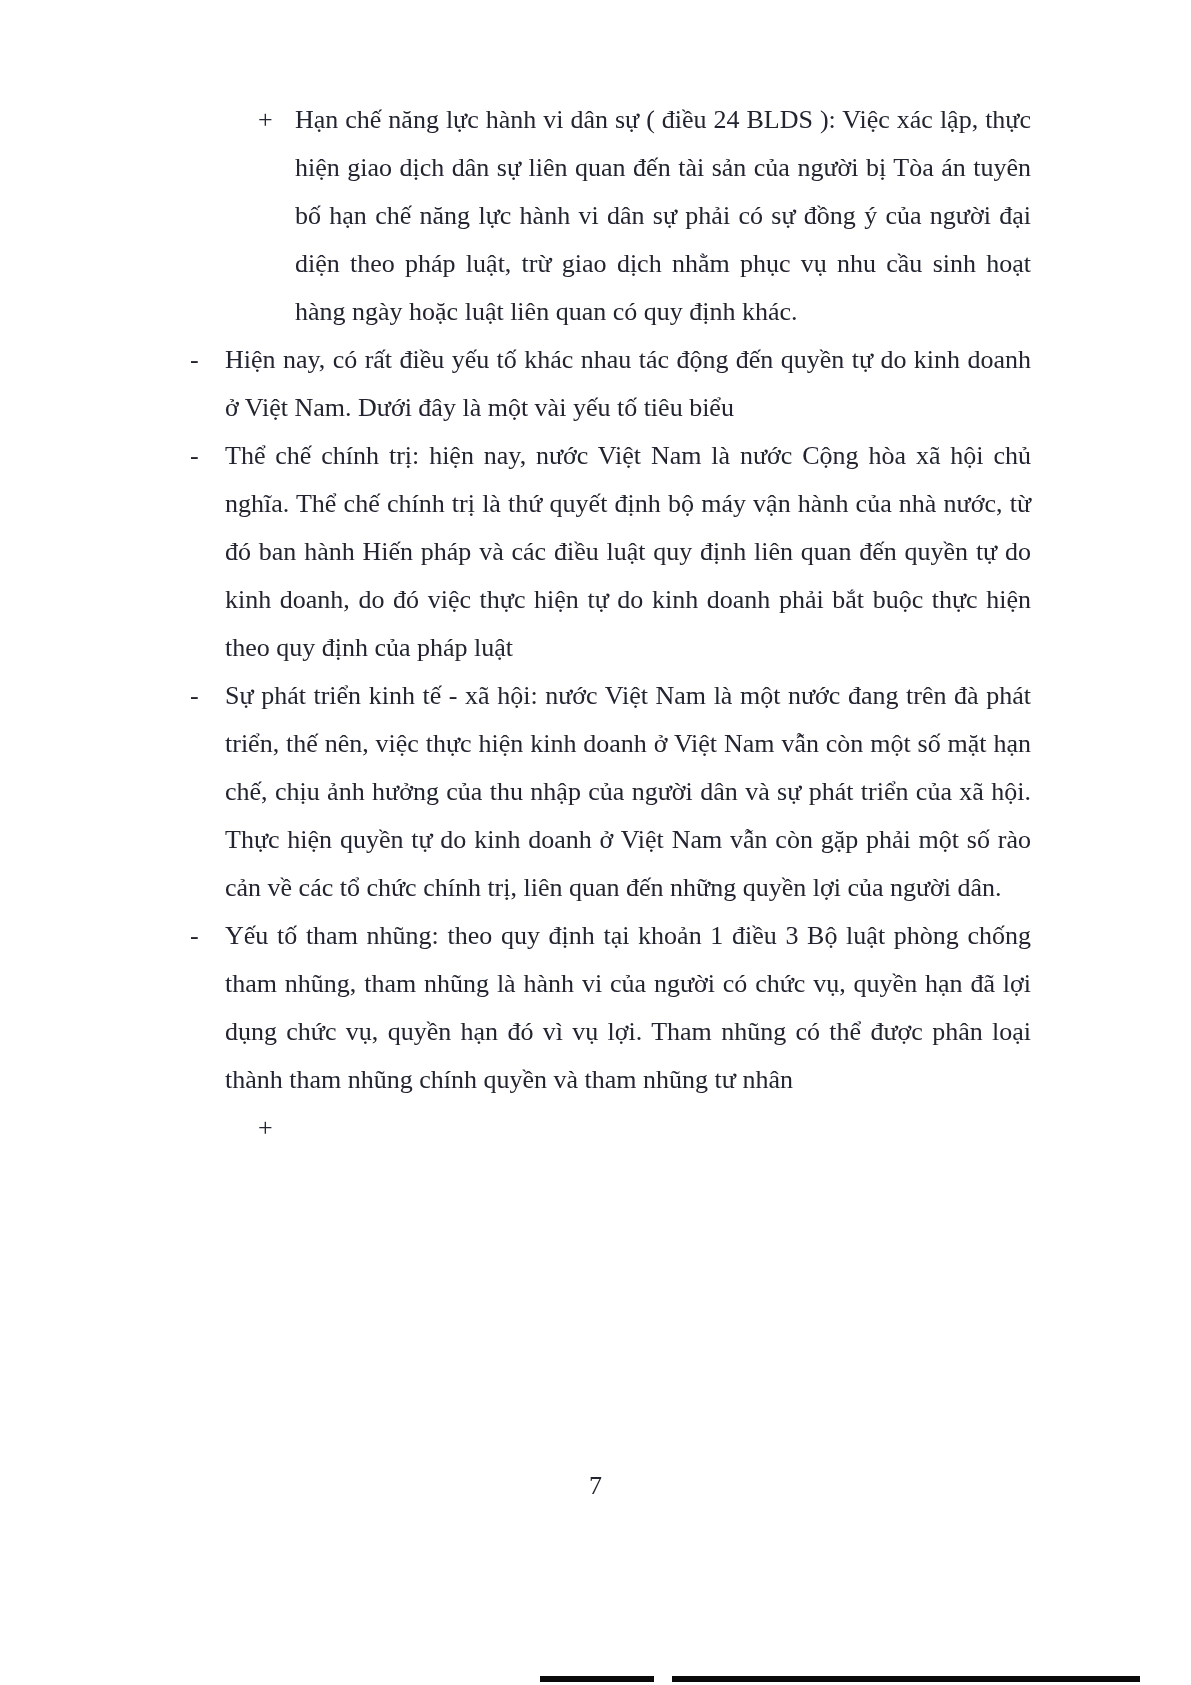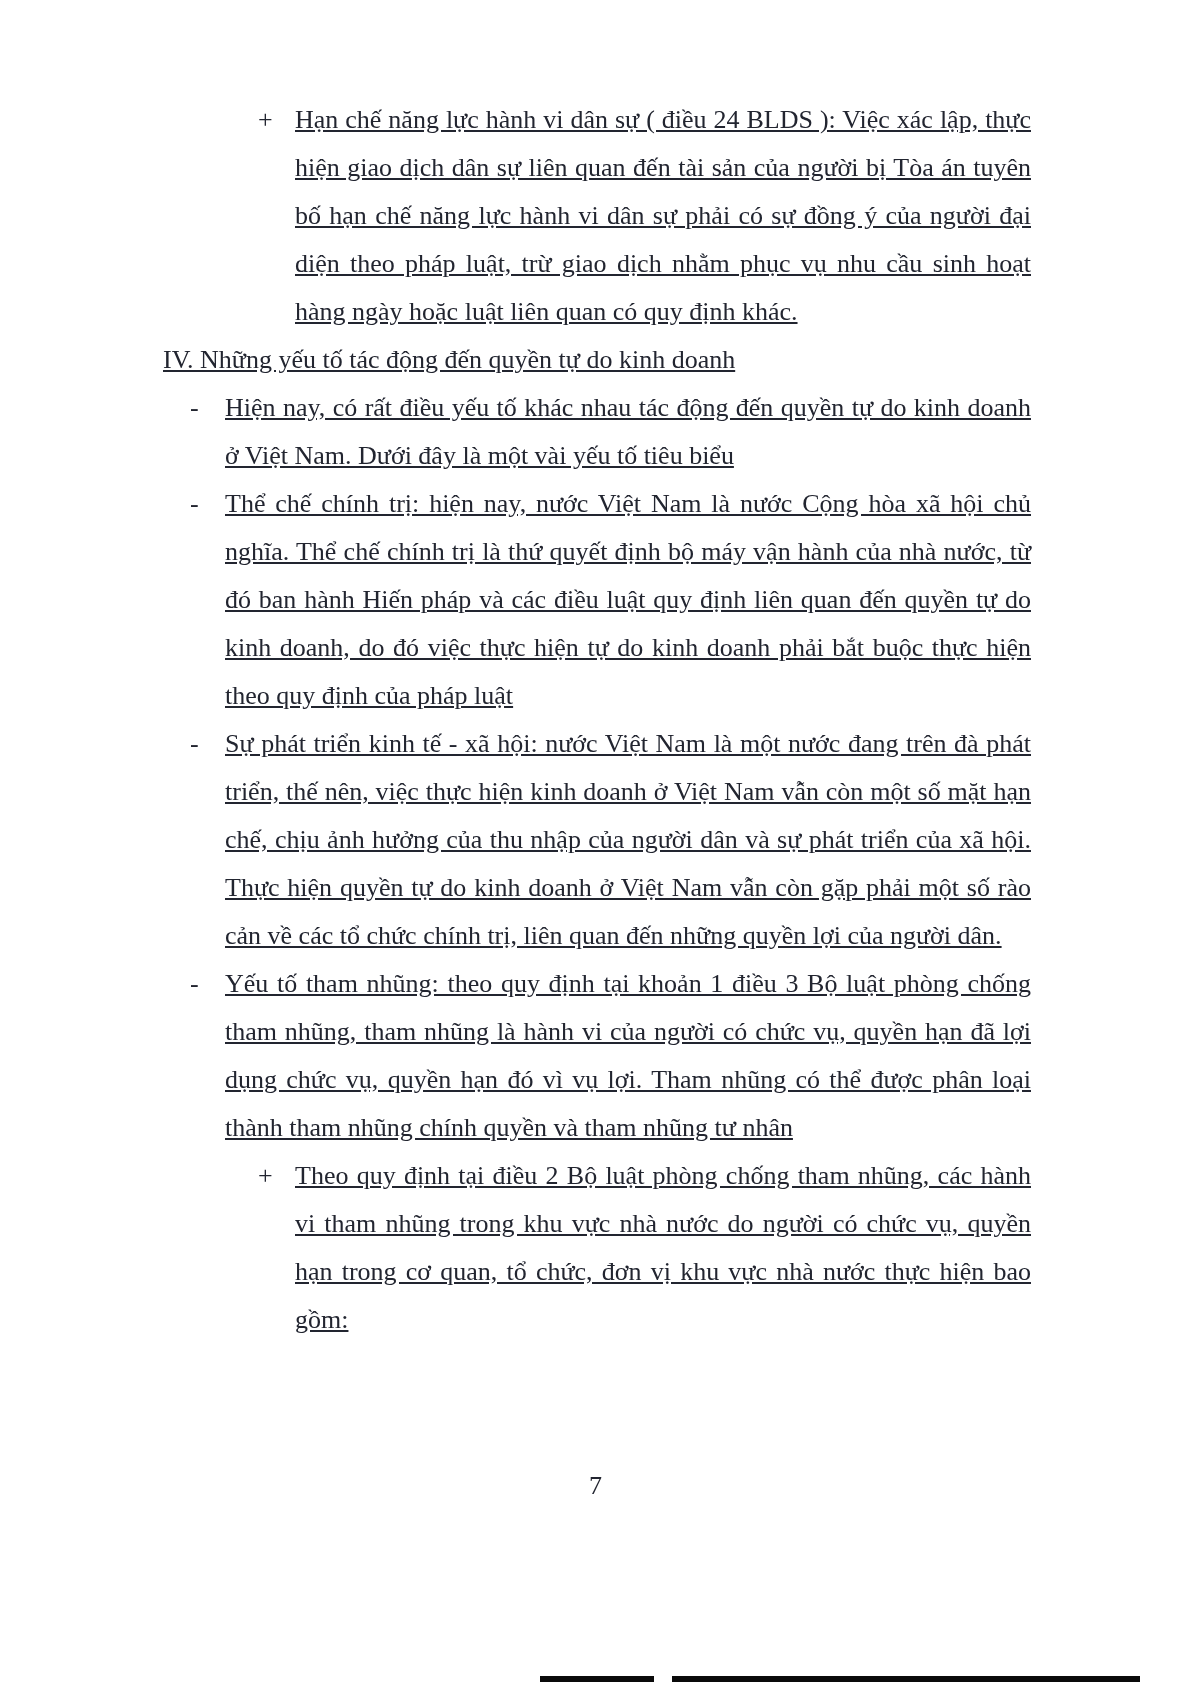--- a/index.html
+++ b/index.html
@@ -20,21 +20,20 @@
     left: 163px;
     width: 868px;
     font-size: 26px;
     line-height: 48px;
   }
   .block { display: flex; }
   .block .text {
     flex: 1;
     text-align: justify;
     text-justify: inter-word;
-    text-decoration: underline;
   }
   .block .marker {
     flex: 0 0 auto;
     text-align: left;
   }
   .block.plus { padding-left: 95px; }
   .block.plus .marker { width: 37px; }
   .block.dash { padding-left: 27px; }
   .block.dash .marker { width: 35px; }
   .block.heading .text { text-align: left; }
@@ -64,23 +63,20 @@
 <body>
 
 <div class="page">
   <div class="content">
 
     <div class="block plus">
       <span class="marker">+</span>
       <div class="text">Hạn chế năng lực hành vi dân sự ( điều 24 BLDS ): Việc xác lập, thực hiện giao dịch dân sự liên quan đến tài sản của người bị Tòa án tuyên bố hạn chế năng lực hành vi dân sự phải có sự đồng ý của người đại diện theo pháp luật, trừ giao dịch nhằm phục vụ nhu cầu sinh hoạt hàng ngày hoặc luật liên quan có quy định khác.</div>
     </div>
 
-    <div class="block heading">
-      <div class="text">IV. Những yếu tố tác động đến quyền tự do kinh doanh</div>
-    </div>
 
     <div class="block dash">
       <span class="marker">-</span>
       <div class="text">Hiện nay, có rất điều yếu tố khác nhau tác động đến quyền tự do kinh doanh ở Việt Nam. Dưới đây là một vài yếu tố tiêu biểu</div>
     </div>
 
     <div class="block dash">
       <span class="marker">-</span>
       <div class="text">Thể chế chính trị: hiện nay, nước Việt Nam là nước Cộng hòa xã hội chủ nghĩa. Thể chế chính trị là thứ quyết định bộ máy vận hành của nhà nước, từ đó ban hành Hiến pháp và các điều luật quy định liên quan đến quyền tự do kinh doanh, do đó việc thực hiện tự do kinh doanh phải bắt buộc thực hiện theo quy định của pháp luật</div>
     </div>
@@ -90,21 +86,20 @@
       <div class="text">Sự phát triển kinh tế - xã hội: nước Việt Nam là một nước đang trên đà phát triển, thế nên, việc thực hiện kinh doanh ở Việt Nam vẫn còn một số mặt hạn chế, chịu ảnh hưởng của thu nhập của người dân và sự phát triển của xã hội. Thực hiện quyền tự do kinh doanh ở Việt Nam vẫn còn gặp phải một số rào cản về các tổ chức chính trị, liên quan đến những quyền lợi của người dân.</div>
     </div>
 
     <div class="block dash">
       <span class="marker">-</span>
       <div class="text">Yếu tố tham nhũng: theo quy định tại khoản 1 điều 3 Bộ luật phòng chống tham nhũng, tham nhũng là hành vi của người có chức vụ, quyền hạn đã lợi dụng chức vụ, quyền hạn đó vì vụ lợi. Tham nhũng có thể được phân loại thành tham nhũng chính quyền và tham nhũng tư nhân</div>
     </div>
 
     <div class="block plus">
       <span class="marker">+</span>
-      <div class="text">Theo quy định tại điều 2 Bộ luật phòng chống tham nhũng, các hành vi tham nhũng trong khu vực nhà nước do người có chức vụ, quyền hạn trong cơ quan, tổ chức, đơn vị khu vực nhà nước thực hiện bao gồm:</div>
     </div>
 
   </div>
 
   <div class="footer">7</div>
 
   <div class="scan-line"></div>
 </div>
 
 </body></html>

